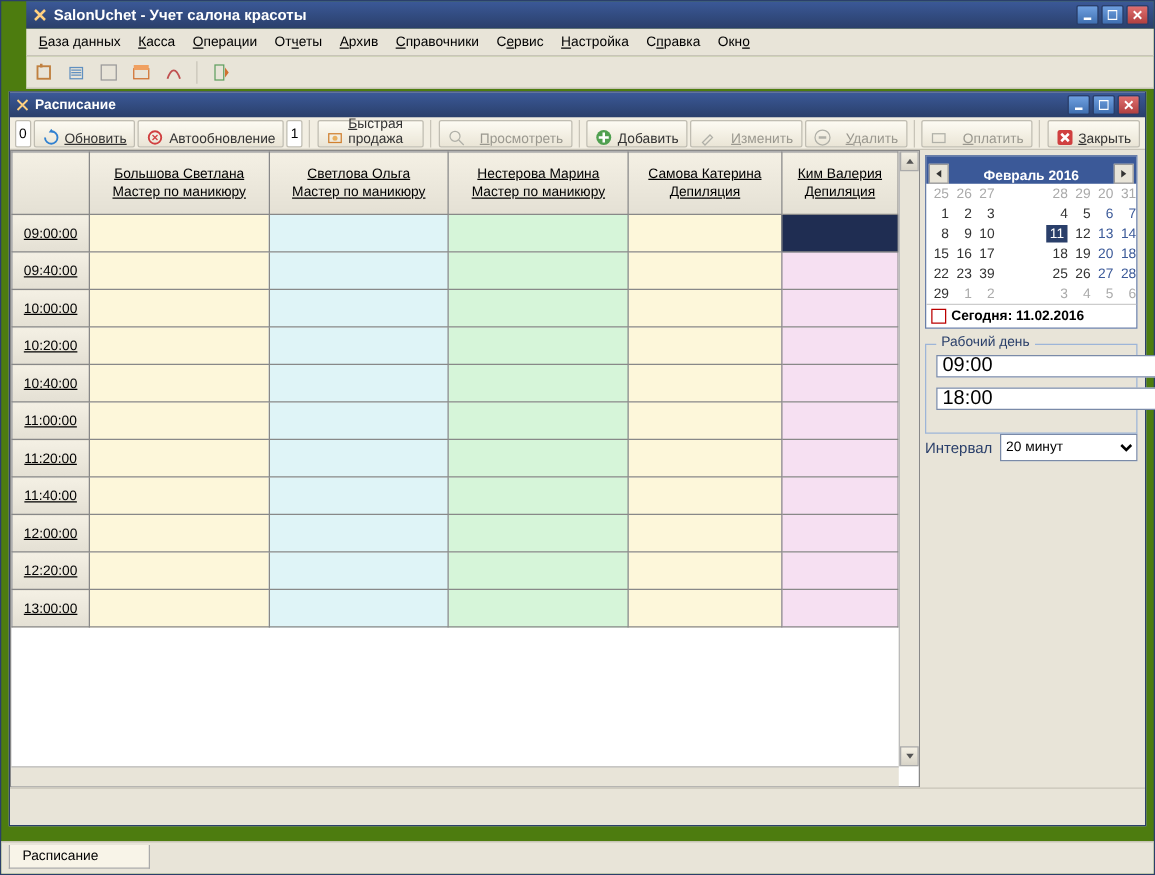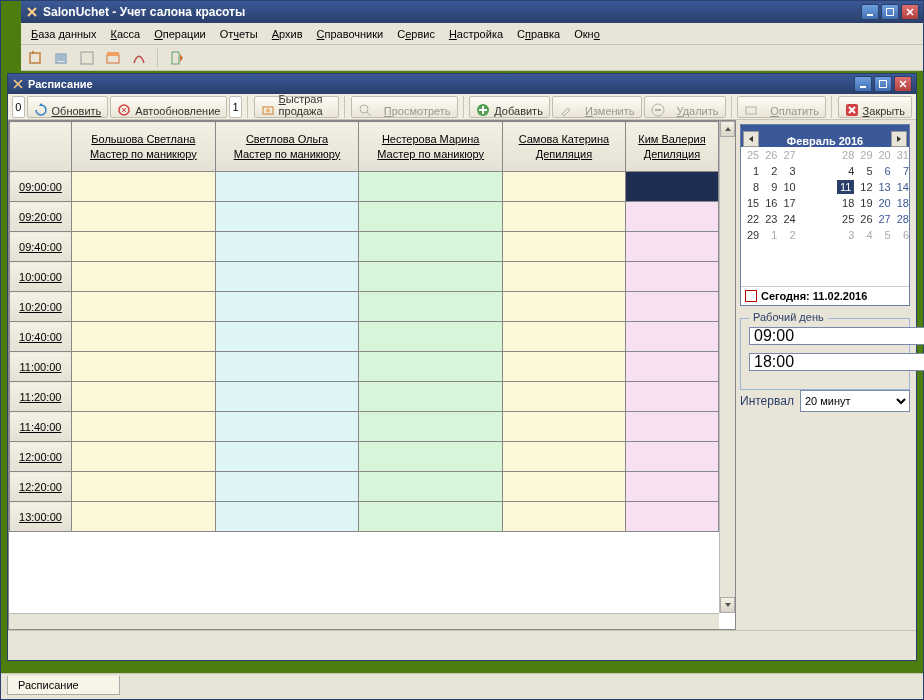--- a/index.html
+++ b/index.html
@@ -50,21 +50,21 @@
   .cal { border:1px solid #6a7fa8; background:#fff; }
   .cal-head { height:22px; background:#3b5998; color:#fff; display:flex; align-items:flex-end; justify-content:space-between; padding:0 2px; }
   .cal-arrow { width:16px; height:16px; background:#e8e4d8; border:1px solid #999; display:flex; align-items:center; justify-content:center; }
   .cal-title { font-weight:bold; }
   .cal-grid { width:100%; border-collapse:collapse; }
   .cal-grid th { color:#3b5998; font-weight:normal; width:14.28%; text-align:center; padding:2px 0; border-bottom:1px solid #3b5998;}
   .cal-grid th.we, .cal-grid td.we { color:#3b5998; }
   .cal-grid td { text-align:right; padding:2px 0; font-size:11px; color:#333;}
   .cal-grid td.out { color:#aaa; }
   .cal-grid td.sel span { background:#2a3f6a; color:#fff; padding:1px 3px;margin-left:22px; }
-  .cal-today { border-top:1px solid #ccc; padding:3px 4px; display:flex; align-items:center; gap:4px; font-weight:bold;margin-top:43px;}
+  .cal-today { border-top:1px solid #ccc; padding:3px 4px; display:flex; align-items:center; gap:4px; font-weight:bold;}
   .cal-today .sq { width:12px; height:12px; border:1px solid #b00; background:#fff; }
   .fieldset { border:1px solid #9db5d8; margin-top:12px; padding:8px 8px 10px 8px; position:relative;}
   .fieldset .legend { position:absolute; top:-8px; left:8px; background:#e8e4d8; padding:0 4px; color:#2a3f6a;}
   .spinner { display:flex; margin-bottom:8px;}
   .spinner input { flex:1; border:1px solid #7a8aa8; height:18px; padding:2px 4px; font-size:16px; background:#fff;}
   .spinbtns { width:16px; display:flex; flex-direction:column;}
   .spinbtns div { flex:1; border:1px solid #7a8aa8; background:linear-gradient(#f4f0e4,#d8d4c8); display:flex; align-items:center; justify-content:center;}
   .int-row { display:flex; align-items:center; gap:6px;}
   .int-row select { flex:1; height:22px; border:1px solid #7a8aa8; font-size:11px; background:#fff;}
   .int-row .lbl { color:#2a3f6a; font-size:12px;}
@@ -285,28 +285,20 @@
                 </tr>
                 <tr>
                   <td class="timecol">09:00:00</td>
                   <td class="c1"></td>
                   <td class="c2"></td>
                   <td class="c3"></td>
                   <td class="c4"></td>
                   <td class="c5 darkcell"></td>
                 </tr>
                 <tr>
-                  <td class="timecol">09:20:00</td>
-                  <td class="c1"></td>
-                  <td class="c2"></td>
-                  <td class="c3"></td>
-                  <td class="c4"></td>
-                  <td class="c5"></td>
-                </tr>
-                <tr>
                   <td class="timecol">09:40:00</td>
                   <td class="c1"></td>
                   <td class="c2"></td>
                   <td class="c3"></td>
                   <td class="c4"></td>
                   <td class="c5"></td>
                 </tr>
                 <tr>
                   <td class="timecol">10:00:00</td>
                   <td class="c1"></td>
@@ -446,21 +438,21 @@
                   <td class=""><span>16</span></td>
                   <td class=""><span>17</span></td>
                   <td class=""><span>18</span></td>
                   <td class=""><span>19</span></td>
                   <td class="we"><span>20</span></td>
                   <td class="we"><span>18</span></td>
                 </tr>
                 <tr>
                   <td class=""><span>22</span></td>
                   <td class=""><span>23</span></td>
-                  <td class=""><span>24</span></td>
+                  <td class=""><span>39</span></td>
                   <td class=""><span>25</span></td>
                   <td class=""><span>26</span></td>
                   <td class="we"><span>27</span></td>
                   <td class="we"><span>28</span></td>
                 </tr>
                 <tr>
                   <td class=""><span>29</span></td>
                   <td class="out"><span>1</span></td>
                   <td class="out"><span>2</span></td>
                   <td class="out"><span>3</span></td>

